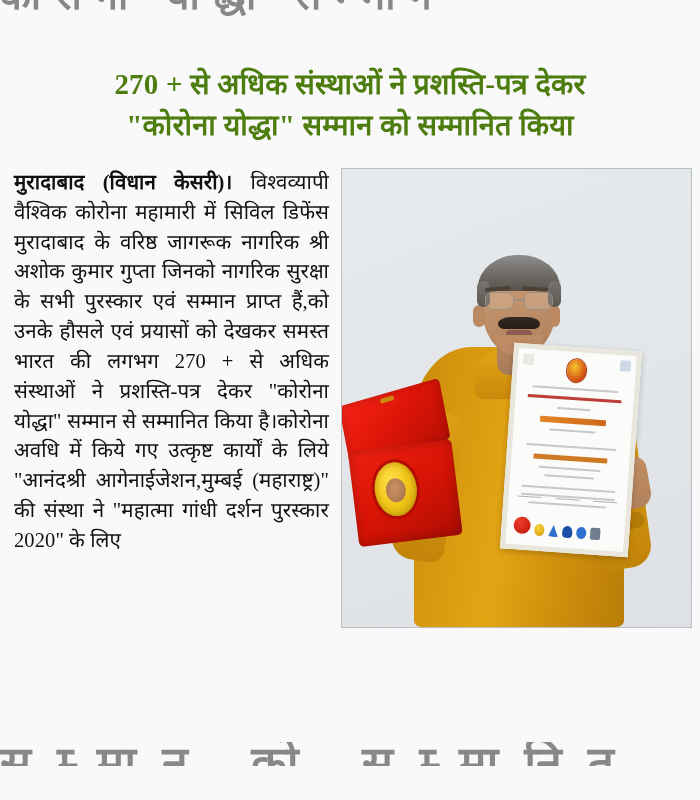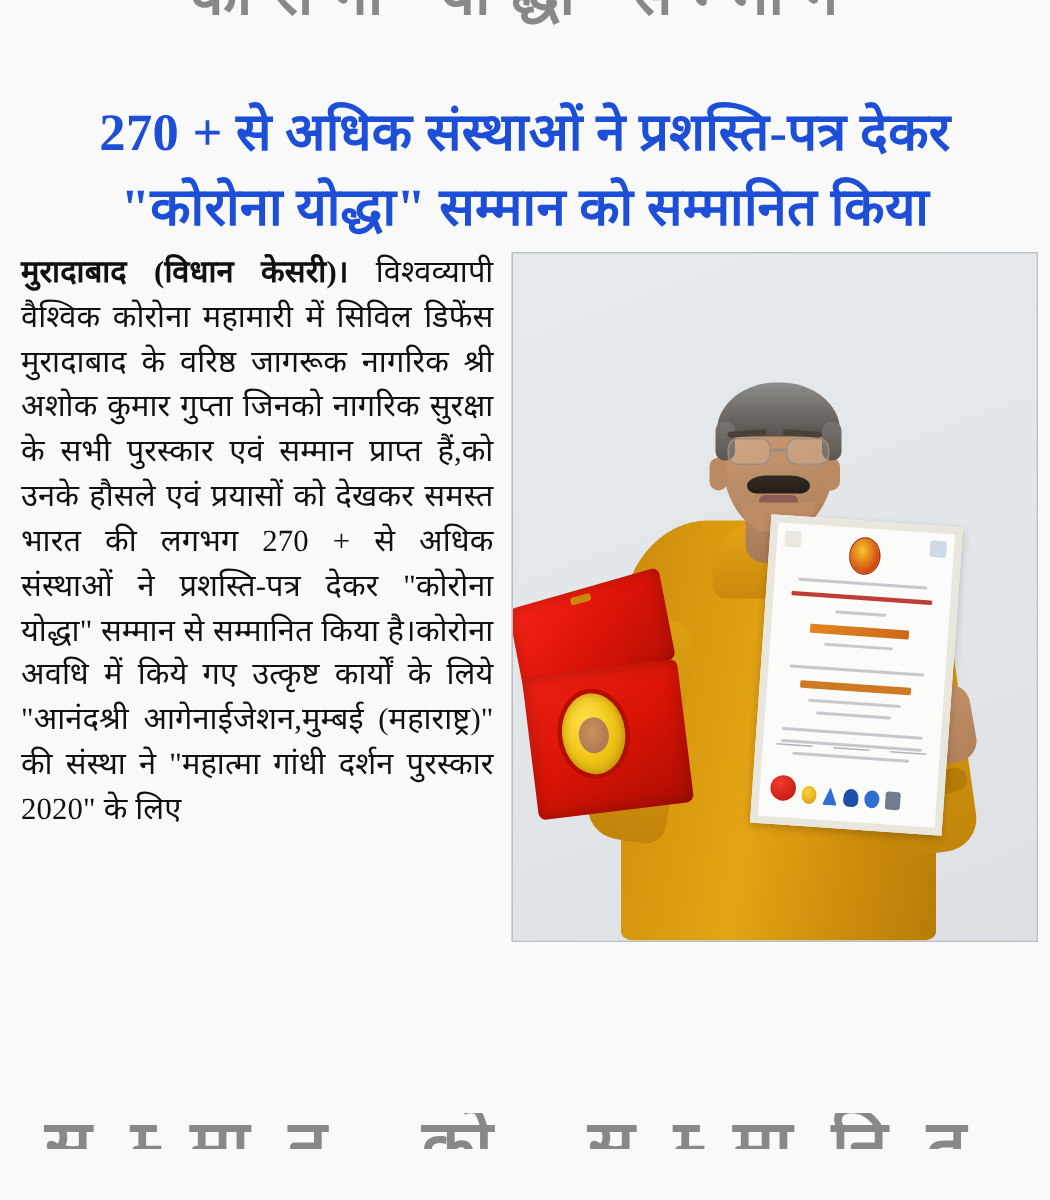--- a/index.html
+++ b/index.html
@@ -14,36 +14,36 @@
     background:#faf9f9;
   }
 
   
   .bleed{
     position:absolute;left:0;right:0;
     overflow:hidden;pointer-events:none;
     opacity:.5;color:#1a1a1a;
     font-family:"Liberation Serif",serif;
     font-weight:700;white-space:nowrap;
-    text-align:center;
+    text-align:left;
   }
   .bleed-top{top:0;height:26px;font-size:40px;}
   .bleed-top span{display:block;transform:translateY(-34px);letter-spacing:14px;}
   .bleed-bottom{bottom:34px;height:24px;font-size:46px;}
   .bleed-bottom span{display:block;transform:translateY(-12px);letter-spacing:26px;}
 
   
   .headline{
     position:absolute;top:64px;left:18px;right:18px;
     text-align:center;
     font-family:"Liberation Serif","DejaVu Serif",serif;
     font-weight:700;
-    font-size:35px;
+    font-size:29px;
     line-height:1.42;
-    color:#1d4ed8;
+    color:#4d7c0f;
     letter-spacing:.2px;
   }
   .headline .hl-line{display:block;white-space:nowrap;}
 
   
   .body-area{
     position:absolute;top:168px;left:14px;right:8px;bottom:0;
   }
 
   

